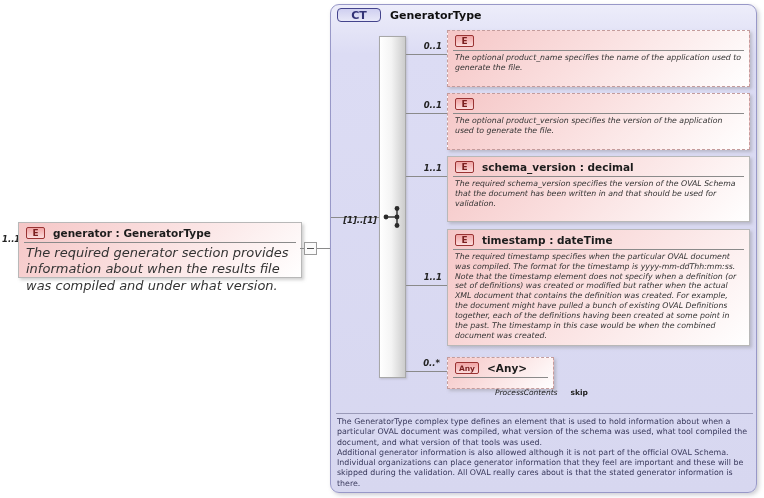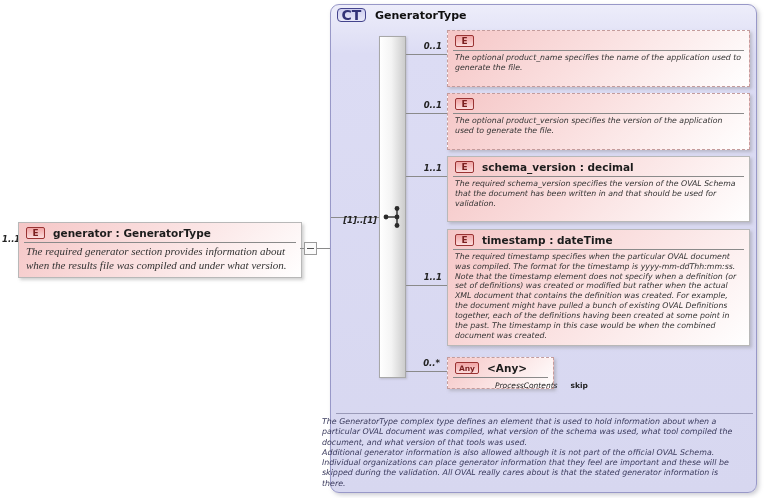--- a/index.html
+++ b/index.html
@@ -24,21 +24,21 @@
     display: flex; align-items: center; gap: 9px;
   }
   .ct-title { font-size: 11px; font-weight: bold; color: #101010; }
 
   
   .badge {
     display: inline-flex; align-items: center; justify-content: center;
     flex: none; font-weight: bold;
   }
   .badge-ct {
-    width: 29px; height: 14px; font-size: 14px; color: #333377;
+    width: 44px; height: 14px; font-size: 11px; color: #333377;
     border: 1px solid #44448c; border-radius: 4px;
     background: linear-gradient(180deg, #cfcff0, #e8e8f8);
   }
   .badge-e {
     width: 19px; height: 12px; font-size: 9px; color: #7a1f1f;
     border: 1px solid #993333; border-radius: 2px;
     background: linear-gradient(180deg, #f0a3a3, #fbdcdc);
   }
   .badge-any { width: 24px; font-size: 7.5px; }
 
@@ -54,35 +54,35 @@
     display: flex; align-items: center; gap: 8px;
     padding: 4px 7px 2px 7px;
     font-size: 10.5px; font-weight: bold; color: #1c1c1c;
     white-space: nowrap;
   }
   .sep { border-top: 1px solid #8a8a8a; margin: 1px 5px 0 5px; }
   .desc {
     padding: 2px 7px 3px 7px;
     font-size: 7.8px; font-style: italic; color: #333333; line-height: 1.26;
   }
-  .root-card .desc { font-size: 11px; font-family: Liberation Serif, serif; }
+  .root-card .desc { font-size: 13px; }
 
   .child-0 { left: 447px; top: 30px;  width: 303px; height: 57px; }
   .child-1 { left: 447px; top: 93px;  width: 303px; height: 57px; }
   .child-2 { left: 447px; top: 156px; width: 303px; height: 66px; }
   .child-3 { left: 447px; top: 229px; width: 303px; height: 117px; }
   .child-4 { left: 447px; top: 357px; width: 107px; height: 32px; }
   .root-card { left: 18px; top: 222px; width: 284px; height: 56px; }
 
   .pc-row {
     display: flex; align-items: baseline; gap: 13px;
     padding: 3px 7px; font-size: 7.5px; color: #222;
   }
   .pc-label { font-style: italic; margin-left: 40px; }
-  .pc-value { font-weight: bold; }
+  .pc-value { font-weight: bold; margin-top: 7px; }
 
   
   .card-label {
     position: absolute; font-size: 8.5px; font-style: italic; font-weight: bold;
     color: #222; width: 30px; text-align: right; white-space: nowrap;
   }
   .cl-0 { left: 412px; top: 41px; }
   .cl-1 { left: 412px; top: 100px; }
   .cl-2 { left: 412px; top: 163px; }
   .cl-3 { left: 412px; top: 272px; }
@@ -114,22 +114,22 @@
   .minus-box {
     position: absolute; left: 304px; top: 242px; width: 13px; height: 13px;
     background: #fbfbfb; border: 1px solid #9a9a9a;
     display: flex; align-items: center; justify-content: center;
   }
   .minus-box .dash { width: 7px; height: 1px; background: #555; }
 
   
   .ann-sep { left: 336px; top: 413px; width: 417px; background: #9a9ab8; }
   .annotation {
-    position: absolute; left: 322px; top: 417px; width: 416px;
-    font-size: 7.9px; font-style: italic; color: #39395c; line-height: 1.3;
+    position: absolute; left: 337px; top: 417px; width: 416px;
+    font-size: 7.9px; color: #39395c; line-height: 1.3;
   }
 </style>
 </head>
 <body>
 
 <div class="canvas">
 
   <span class="card-label cl-root">1..1</span>
   <div class="elem-card root-card">
     <div class="elem-title">

